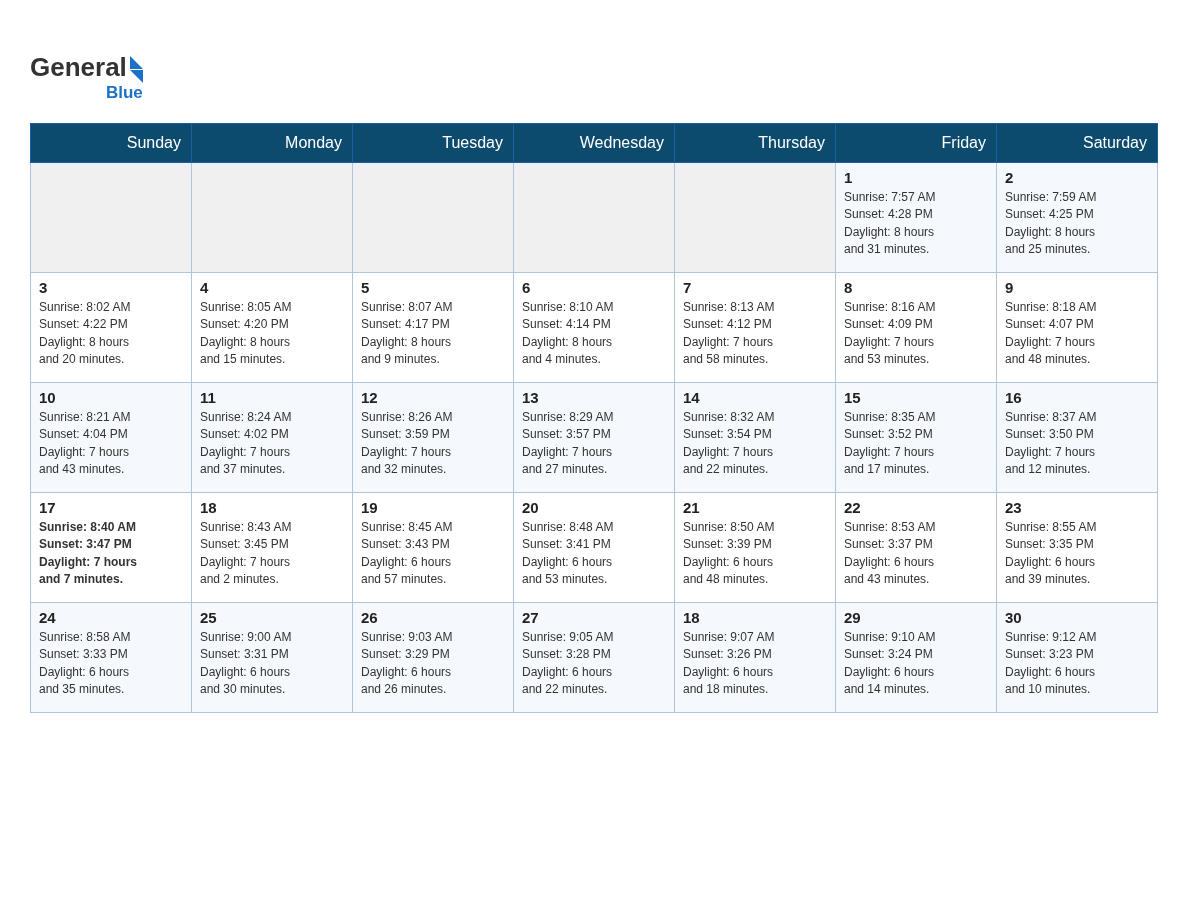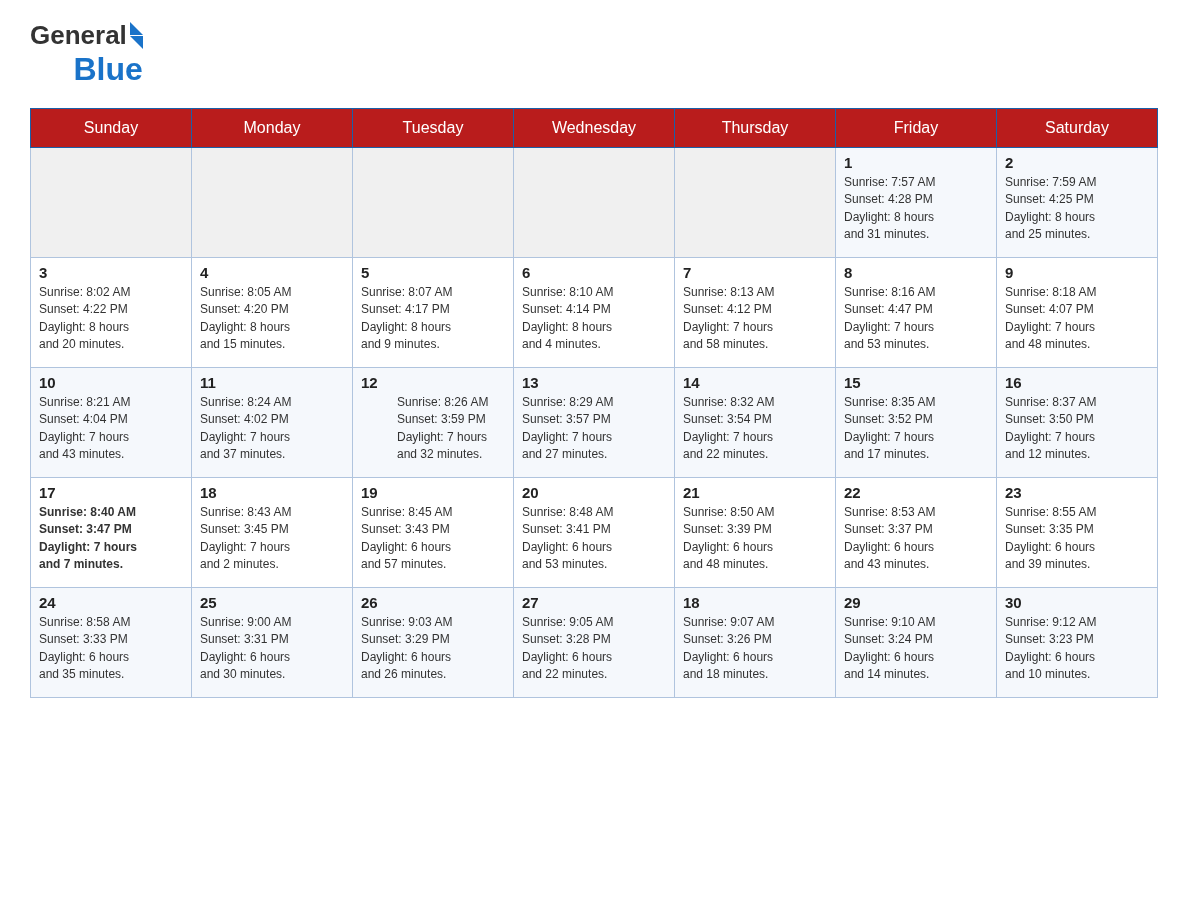--- a/index.html
+++ b/index.html
@@ -19,31 +19,32 @@
     .logo {
       display: flex;
       align-items: center;
     }
     .logo-text-general {
       font-size: 26px;
       font-weight: bold;
       color: #333;
     }
     .logo-text-blue {
-      font-size: 32px;
+      font-size: 17px;
       font-weight: bold;
       color: #1a73c9;
     }
     .logo-mark {
       display: flex;
       flex-direction: column;
     }
     .logo-row1 {
       display: flex;
-      align-items: center;
+      align-items: flex-end;
+      margin-top: 32px;
     }
     .title-area {
       text-align: right;
     }
     .month-title {
       font-size: 52px;
       font-weight: normal;
       color: #222;
       line-height: 1.1;
     }
@@ -51,26 +52,26 @@
       font-size: 22px;
       color: #444;
       margin-top: 4px;
     }
     table {
       width: 100%;
       border-collapse: collapse;
       table-layout: fixed;
     }
     thead tr th {
-      background-color: #b91c1c;
+      background-color: #0c4a6e;
       color: #fff;
       padding: 10px 10px;
       font-size: 16px;
       font-weight: normal;
-      text-align: center;
+      text-align: right;
       border: 1px solid #1a5fa8;
     }
     tbody tr td {
       border: 1px solid #b0c4de;
       vertical-align: top;
       padding: 6px 8px;
       height: 110px;
       font-size: 12.5px;
       color: #333;
     }
@@ -184,21 +185,21 @@
         <td>
           <span class="day-number">7</span>
           <div class="day-info" style="white-space: pre-line;">Sunrise: 8:13 AM
 Sunset: 4:12 PM
 Daylight: 7 hours
 and 58 minutes.</div>
         </td>
         <td>
           <span class="day-number">8</span>
           <div class="day-info" style="white-space: pre-line;">Sunrise: 8:16 AM
-Sunset: 4:47 PM
+Sunset: 4:09 PM
 Daylight: 7 hours
 and 53 minutes.</div>
         </td>
         <td>
           <span class="day-number">9</span>
           <div class="day-info" style="white-space: pre-line;">Sunrise: 8:18 AM
 Sunset: 4:07 PM
 Daylight: 7 hours
 and 48 minutes.</div>
         </td>
@@ -213,21 +214,21 @@
         </td>
         <td>
           <span class="day-number">11</span>
           <div class="day-info" style="white-space: pre-line;">Sunrise: 8:24 AM
 Sunset: 4:02 PM
 Daylight: 7 hours
 and 37 minutes.</div>
         </td>
         <td>
           <span class="day-number">12</span>
-          <div class="day-info" style="white-space: pre-line; margin-left: 36px;">Sunrise: 8:26 AM
+          <div class="day-info" style="white-space: pre-line;">Sunrise: 8:26 AM
 Sunset: 3:59 PM
 Daylight: 7 hours
 and 32 minutes.</div>
         </td>
         <td>
           <span class="day-number">13</span>
           <div class="day-info" style="white-space: pre-line;">Sunrise: 8:29 AM
 Sunset: 3:57 PM
 Daylight: 7 hours
 and 27 minutes.</div>

